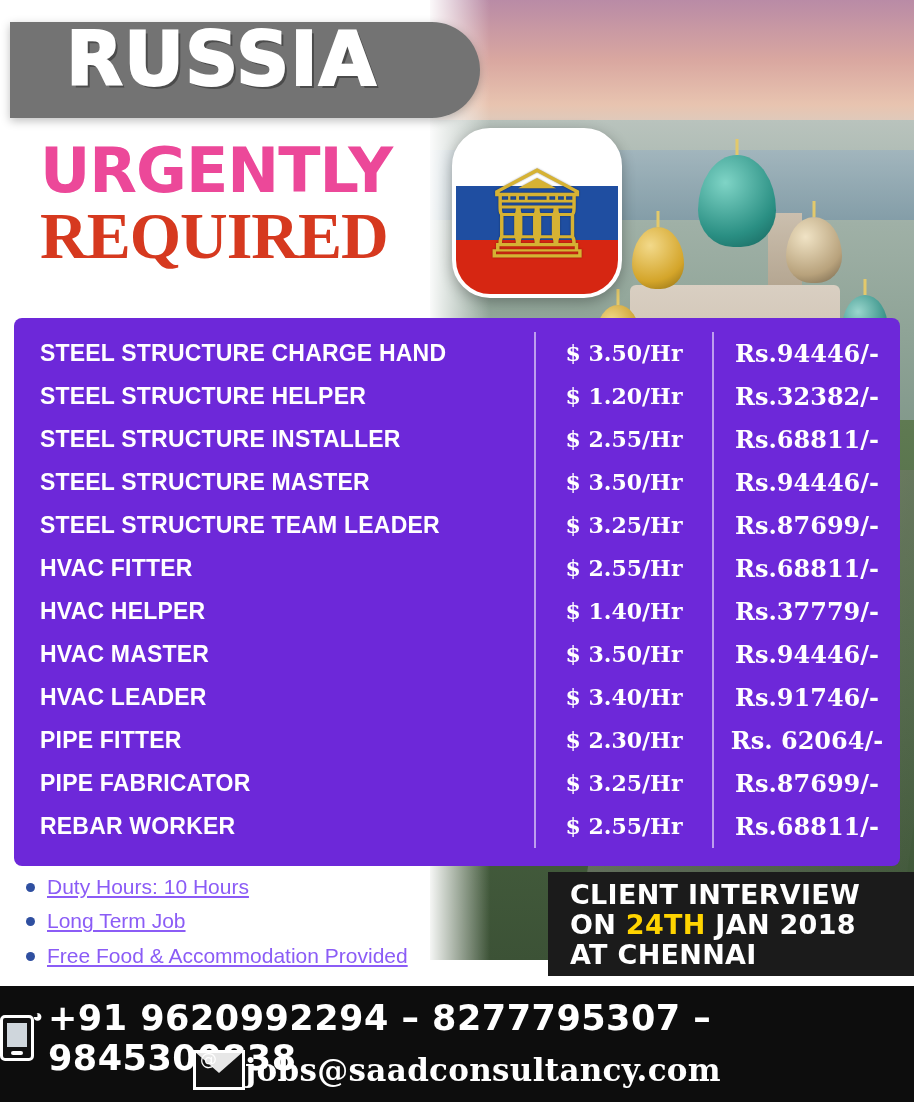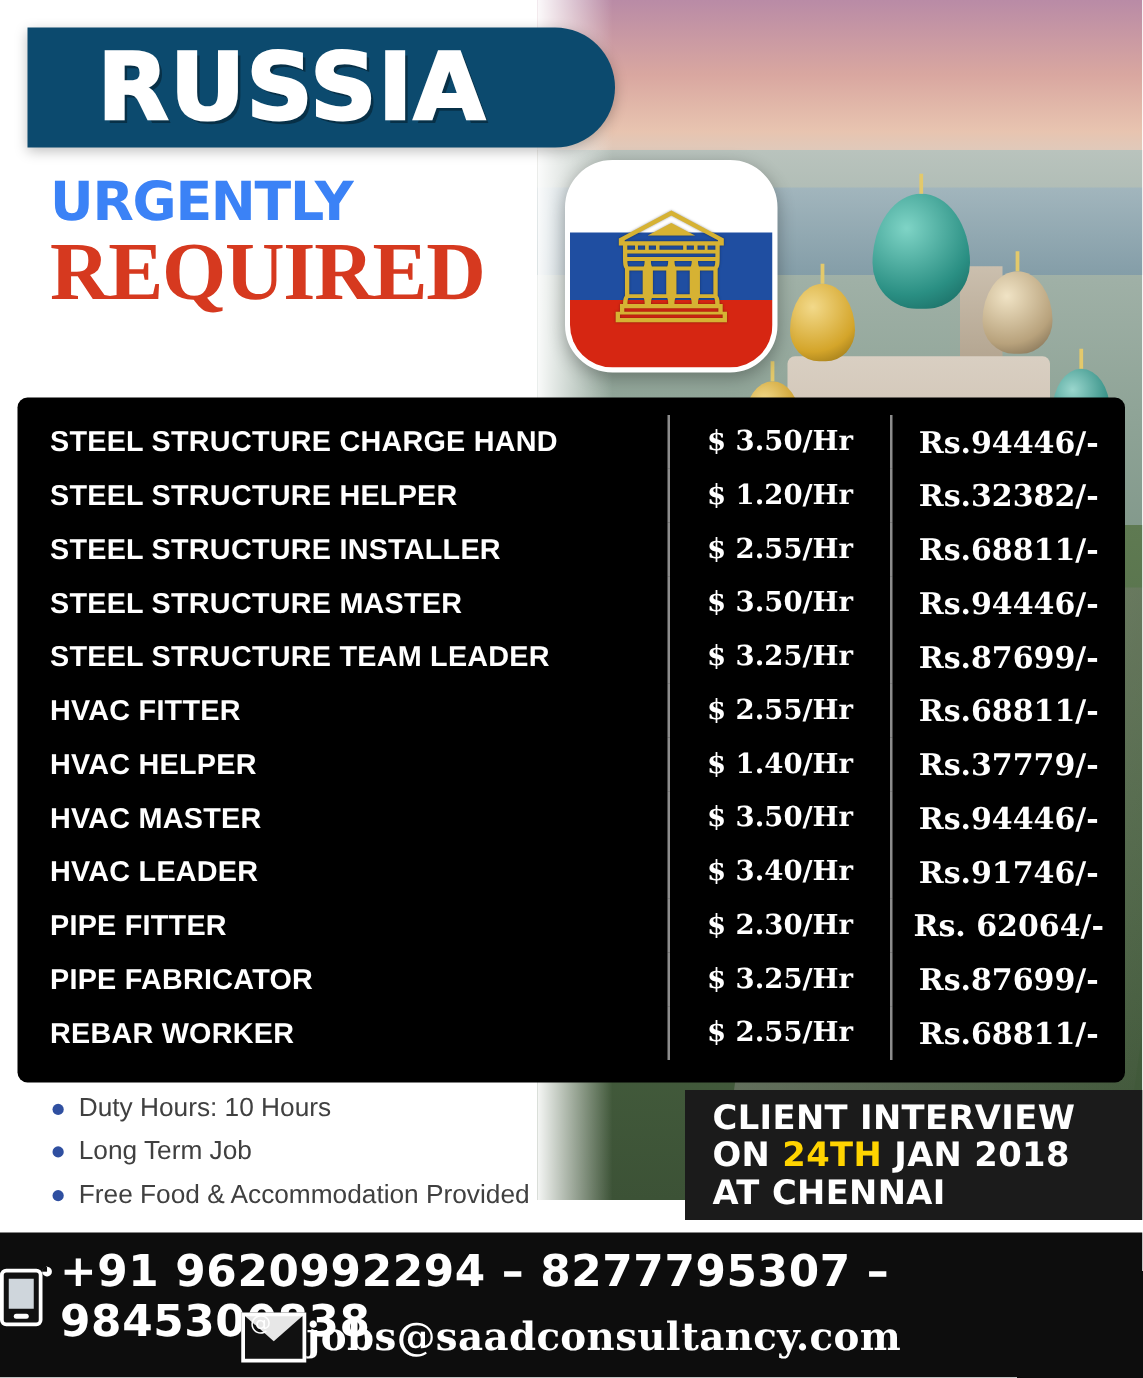--- a/index.html
+++ b/index.html
@@ -87,46 +87,46 @@
       radial-gradient(ellipse 80px 60px at 400px 90px,#335a2c 60%, transparent 62%);
   }
   .photo .fade-left {
     position:absolute; top:0; left:0; width:60px; height:100%;
     background: linear-gradient(to right, rgba(255,255,255,.95), rgba(255,255,255,0));
   }
 
   
   .russia-banner {
     position:absolute; top:22px; left:10px; width:470px; height:96px;
-    background:#0c4a6e;
+    background:#737373;
     border-radius: 0 48px 48px 0;
     box-shadow: 0 3px 10px rgba(0,0,0,.25);
-    display:flex; align-items:center;margin-left:12px;
+    display:flex; 
   }
   .russia-text {
     margin-left:56px;
     font-family:"DejaVu Sans", sans-serif;
     font-weight:900;
     font-size:74px;
     letter-spacing:1px;
     color:#ffffff;
     line-height:1;
     text-shadow: 3px 3px 0 rgba(0,0,0,.35);
     -webkit-text-stroke: 2px #ffffff;
   }
 
   
   .urgent-block {
     position:absolute; top:142px; left:40px; width:430px;
   }
   .urgently {
     font-family:"DejaVu Sans", sans-serif;
     font-weight:900;
-    font-size:43px; line-height:0.95;
-    color:#3b82f6;
+    font-size:62px; line-height:0.95;
+    color:#ec4899;
     letter-spacing:-1px;
   }
   .required {
     font-family:Liberation Serif, serif;
     font-weight:900;
     font-size:66px; line-height:1.05;
     color:#d6391f;
     letter-spacing:-1px;
   }
 
@@ -147,21 +147,21 @@
   .eagle {
     position:absolute; left:50%; top:50%; transform:translate(-50%,-50%);
     font-size:88px; line-height:1; color:#d6b233;
     text-shadow:0 0 2px rgba(0,0,0,.4);
   }
 
   
   .table-card {
     position:absolute; top:318px; left:14px;
     width:886px; height:548px;
-    background:#000000;
+    background:#6d28d9;
     border-radius:8px;
     padding:14px 0 10px 0;
   }
   .row {
     display:flex; align-items:center;
     height:43px;
     color:#ffffff;
     font-weight:bold;
   }
   .c-title {
@@ -179,22 +179,23 @@
     height:43px; line-height:43px;
   }
   .c-inr {
     flex:1; text-align:center;
     font-family:"DejaVu Serif", serif;
     font-size:24px;
   }
 
   
   .bullets {
-    position:absolute; top:872px; left:42px; width:520px;
-    color:#404040;
+    position:absolute; top:872px; left:26px; width:520px;
+    color:#8b5cf6;
+    text-decoration:underline;
   }
   .bullet {
     display:flex; align-items:center; gap:12px;
     font-size:21px; line-height:1.45;
     margin-bottom:4px;
   }
   .dot { width:9px; height:9px; border-radius:50%; background:#2f4fa0; flex:none; }
 
   
   .interview {

